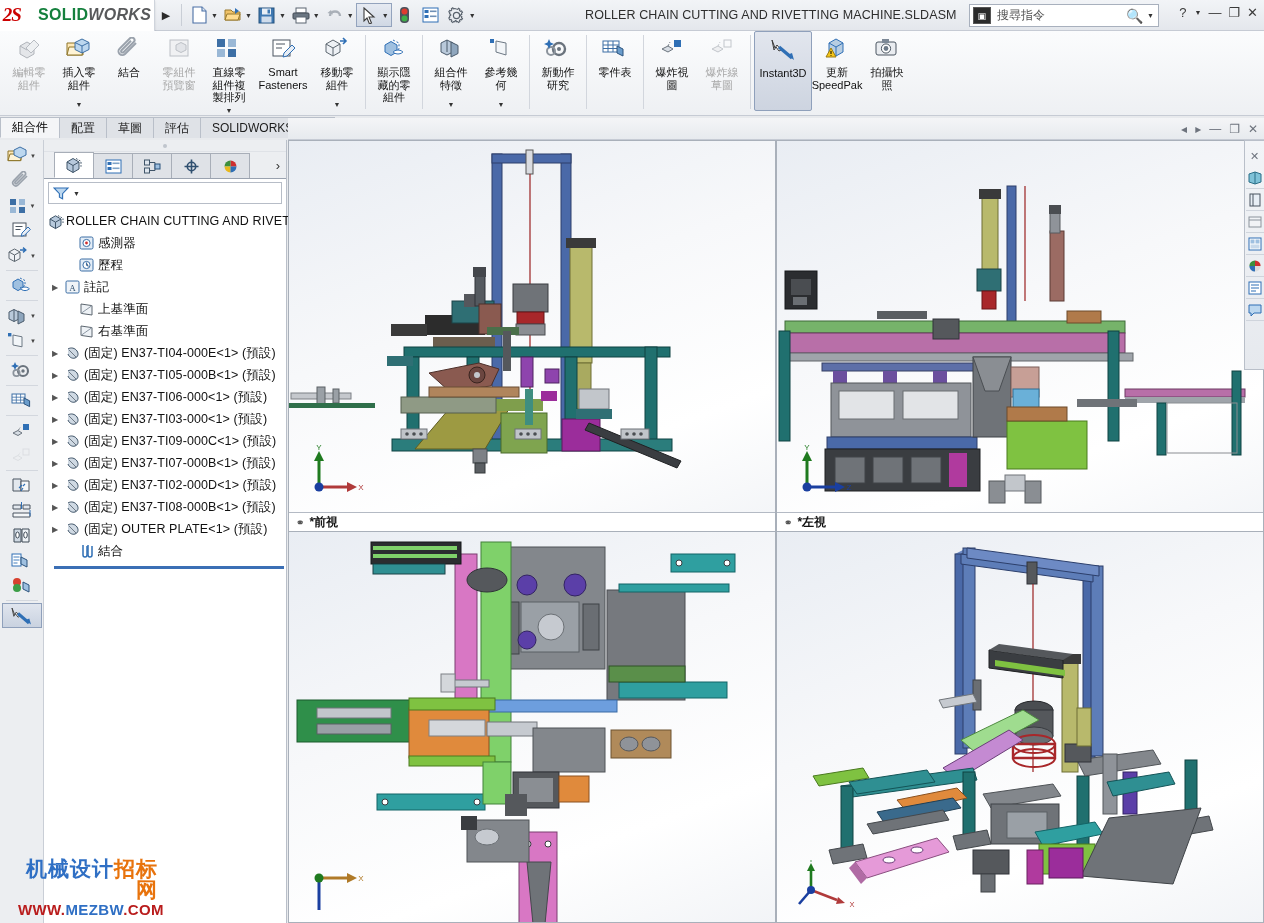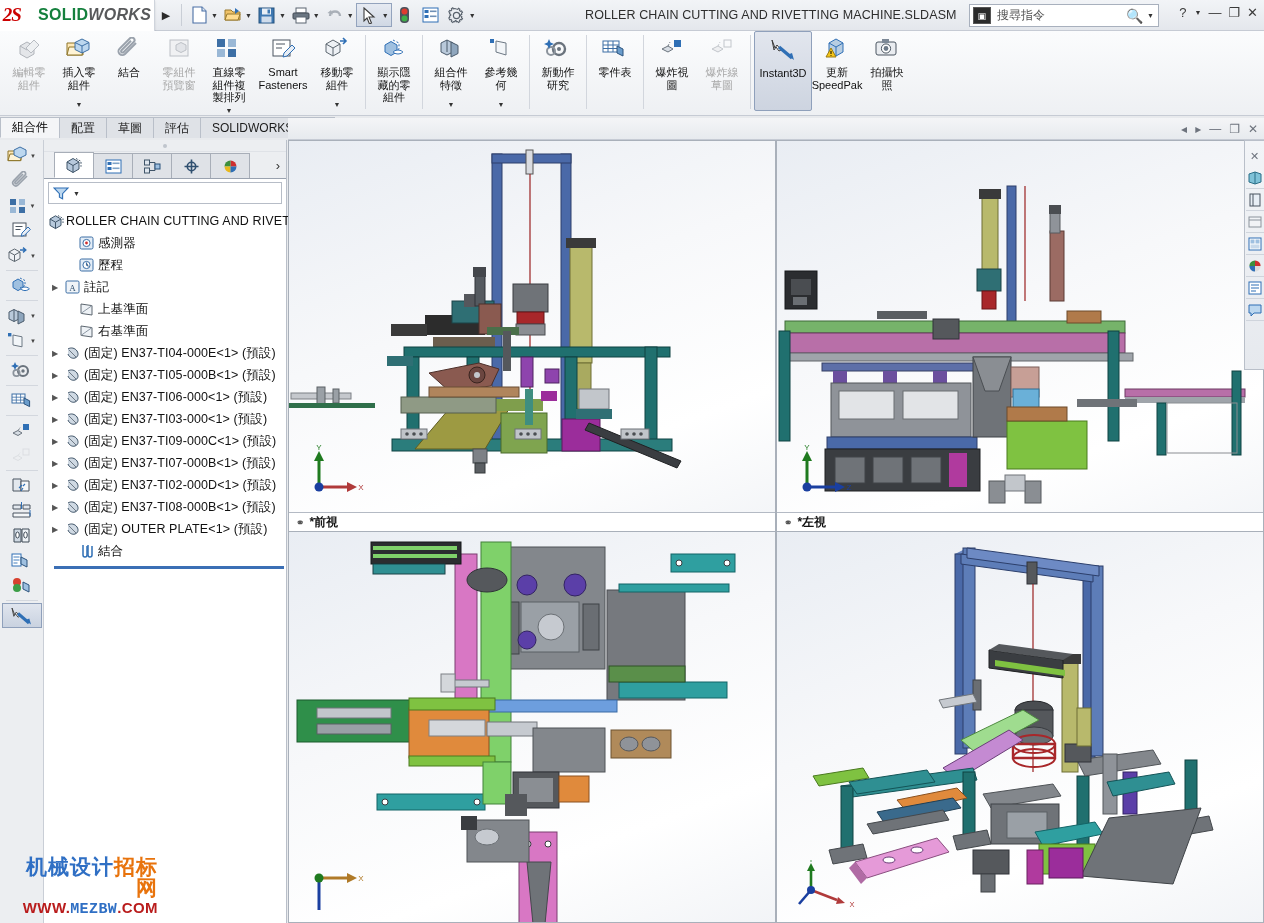--- a/index.html
+++ b/index.html
@@ -178,21 +178,21 @@
   
   .watermark {
     position: absolute; left: 6px; bottom: 6px; width: 140px; z-index: 40;
     text-align: right; line-height: 1; margin-left: 12px;
   }
   .wm1 { font-size: 21px; font-weight: bold; font-family: "DejaVu Sans", sans-serif; letter-spacing: 1px;}
   .wm1 .b { color: #2f6fc4; }
   .wm1 .o { color: #e8730c; }
   .wm2 { font-size: 15px; font-weight: bold; margin-top: 1px; letter-spacing: .4px;}
   .wm2 .r { color: #b91c1c; }
-  .wm2 .b2 { color: #2f6fc4; font-family: Liberation Mono, monospace; }
+  .wm2 .b2 { color: #2f6fc4; }
   svg { display: block; }
 </style>
 </head>
 <body>
 
 <div class="app">
 
   <div class="titlebar">
     <div class="logo-box">
       <span class="logo-ds">2S</span>

